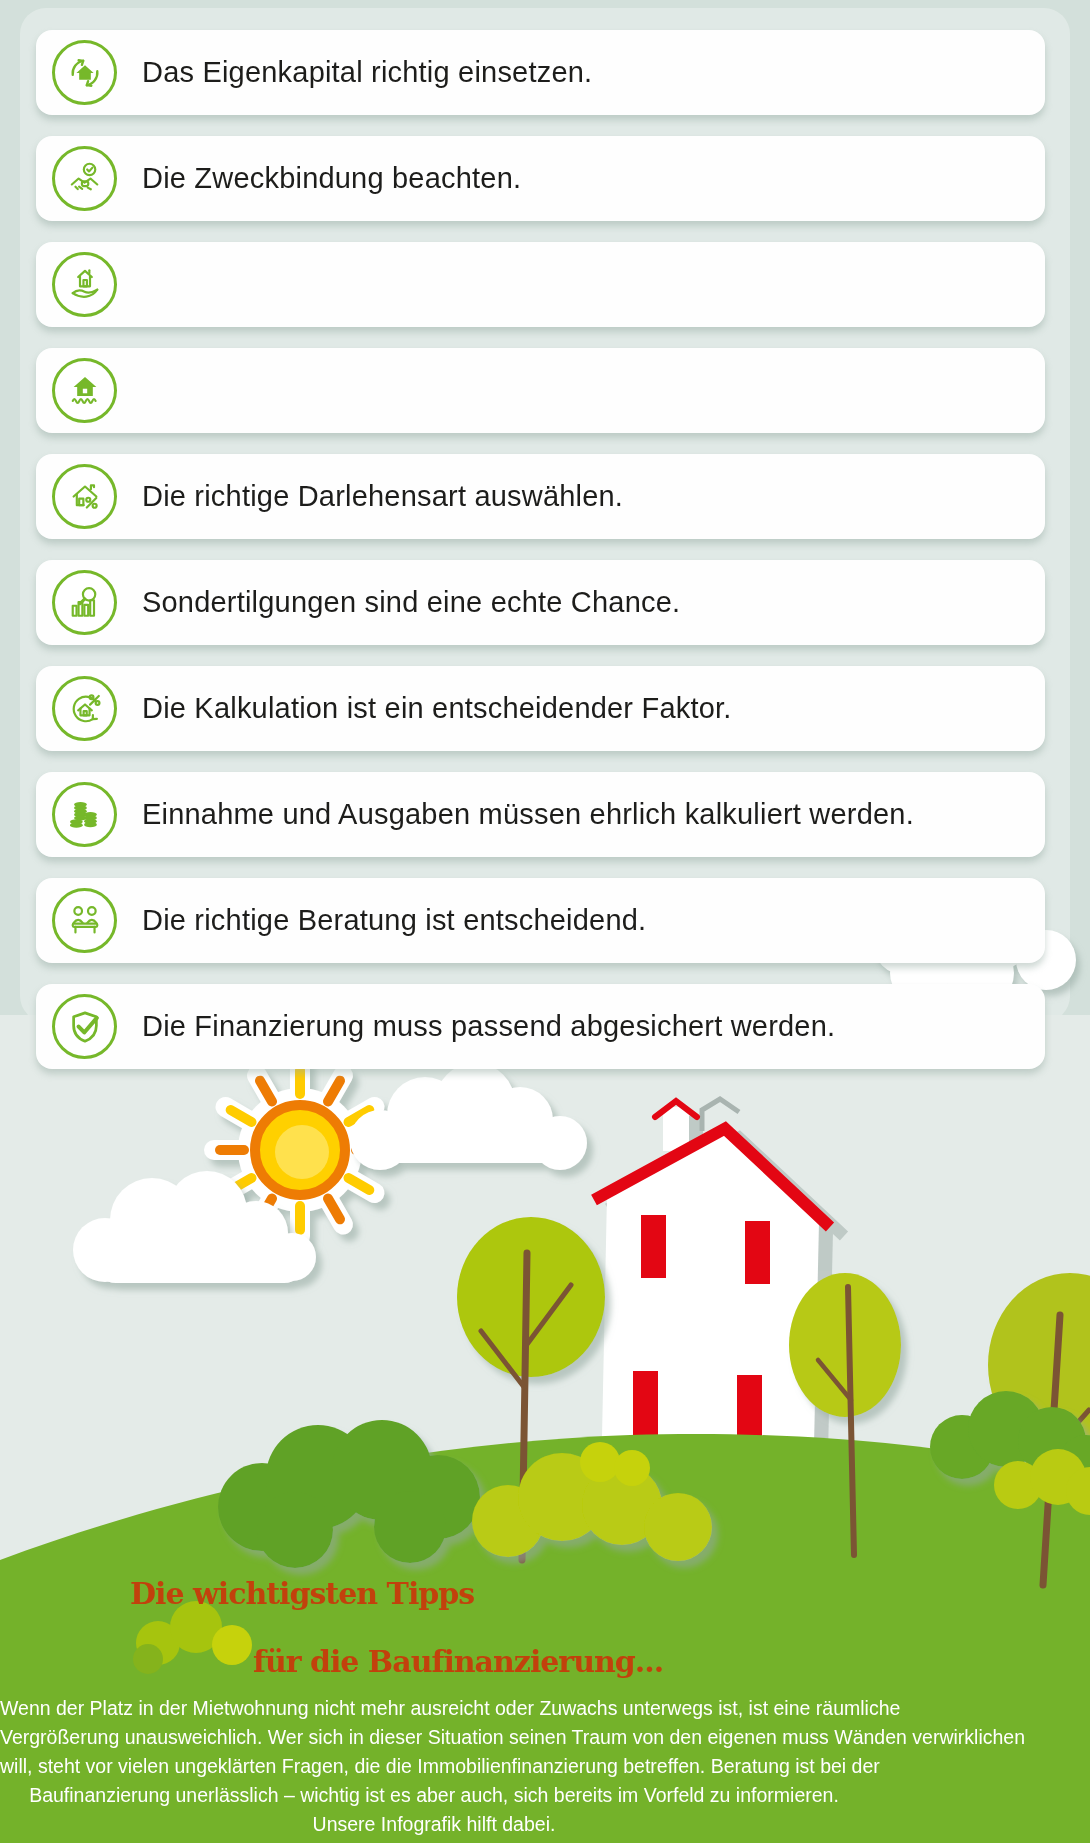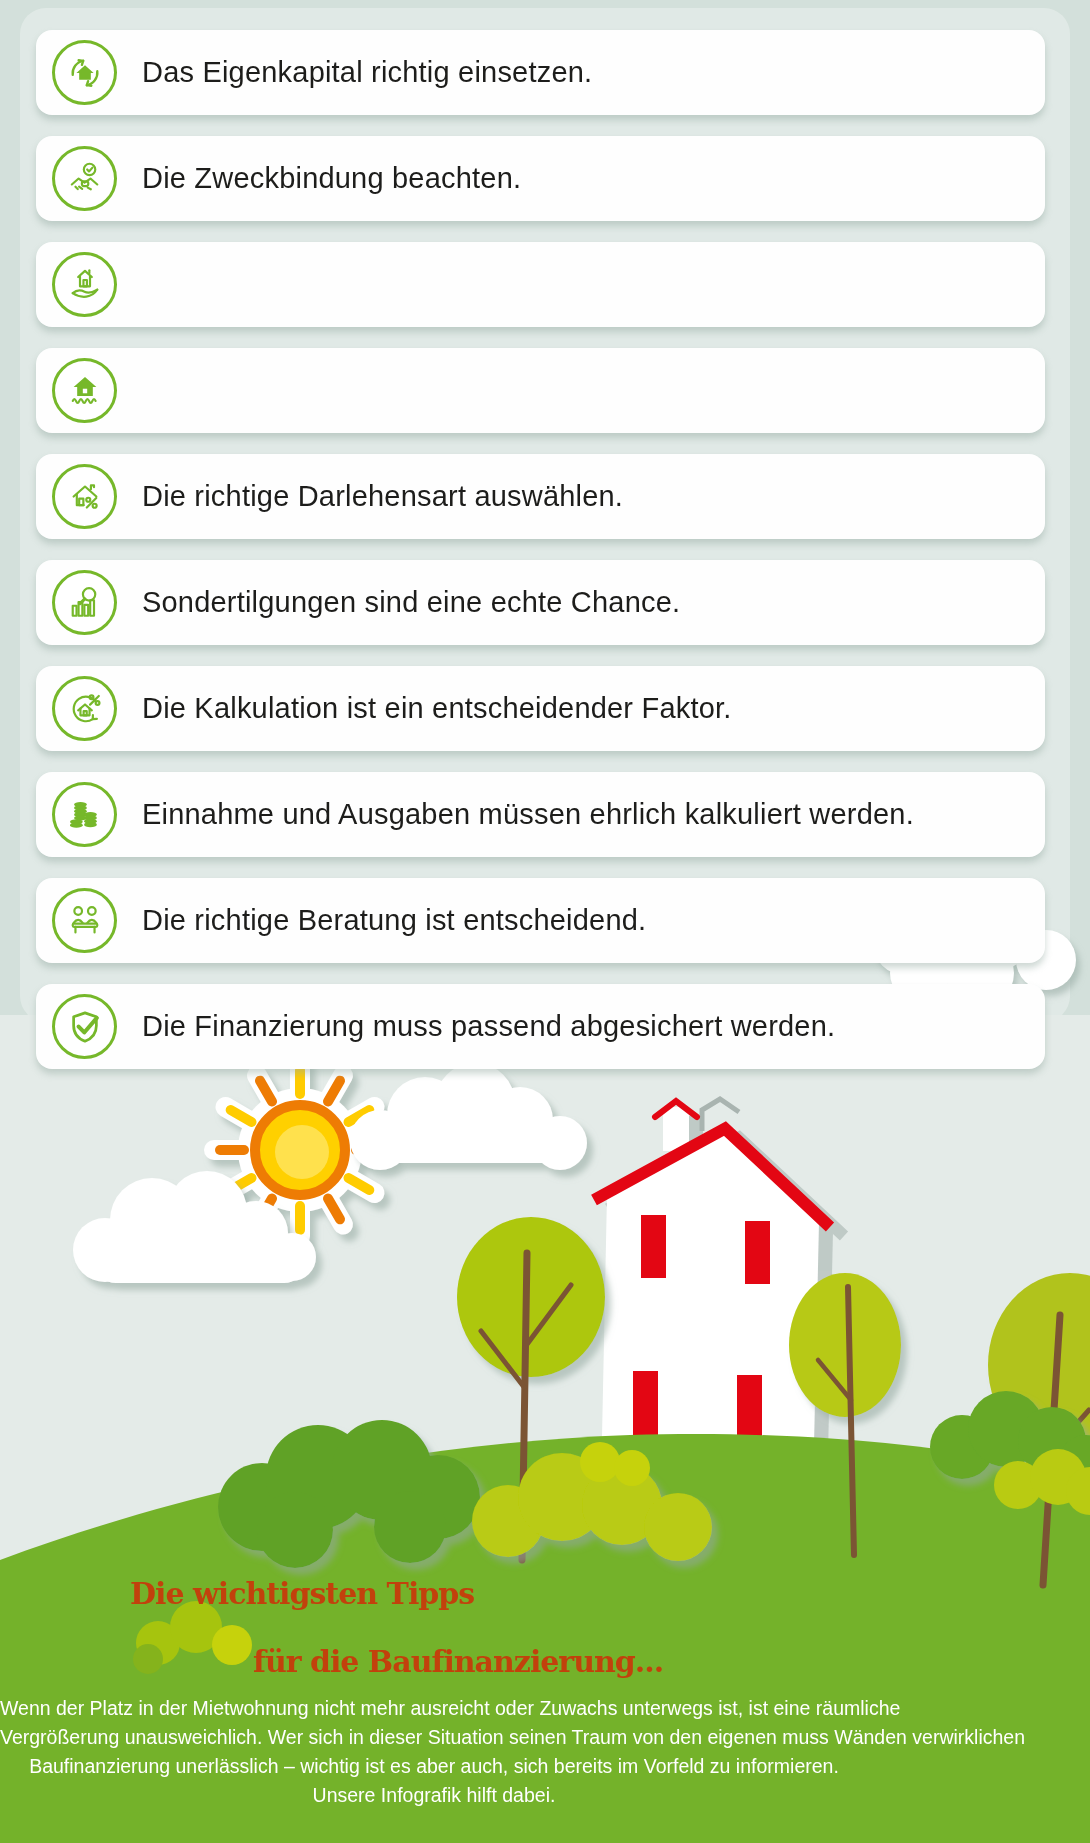--- a/index.html
+++ b/index.html
@@ -339,17 +339,18 @@
   </svg>
 
   <div class="title">
     <div class="l1">Die wichtigsten Tipps</div>
     <div class="l2">für die Baufinanzierung...</div>
   </div>
 
   <div class="intro">
     <div>Wenn der Platz in der Mietwohnung nicht mehr ausreicht oder Zuwachs unterwegs ist, ist eine räumliche</div>
     <div>Vergrößerung unausweichlich. Wer sich in dieser Situation seinen Traum von den eigenen muss Wänden verwirklichen</div>
+    <div>will, steht vor vielen ungeklärten Fragen, die die Immobilienfinanzierung betreffen. Beratung ist bei der</div>
     <div>Baufinanzierung unerlässlich – wichtig ist es aber auch, sich bereits im Vorfeld zu informieren.</div>
     <div>Unsere Infografik hilft dabei.</div>
   </div>
 
 </div>
 
 </body></html>

